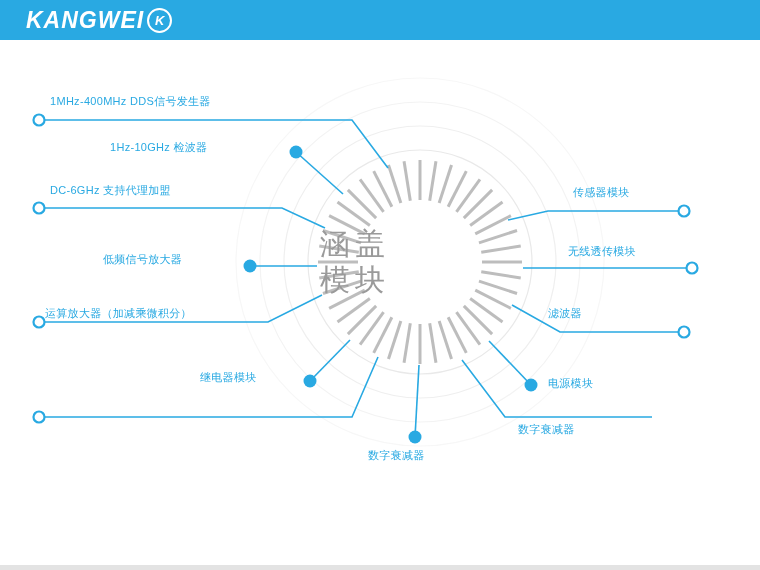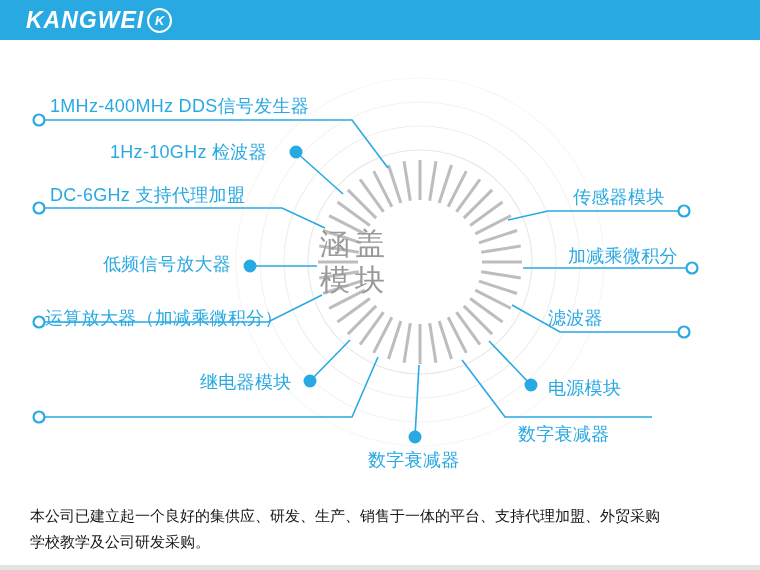--- a/index.html
+++ b/index.html
@@ -19,21 +19,21 @@
   .brand{
     color:#fff;font-size:23px;font-weight:bold;font-style:italic;letter-spacing:1px;
   }
   .logo-icon{
     width:21px;height:21px;border:2px solid #fff;border-radius:50%;
     margin-left:3px;display:flex;align-items:center;justify-content:center;
     color:#fff;font-weight:bold;font-style:italic;font-size:13px;line-height:1;
   }
   #diagram-svg{position:absolute;left:0;top:0;z-index:1;}
   .module-label{
-    position:absolute;color:var(--accent);font-size:18px;white-space:nowrap;z-index:2;
+    position:absolute;color:var(--accent);font-size:11px;white-space:nowrap;z-index:2;
     letter-spacing:0.3px;
   }
   .center-label{
     position:absolute;left:320px;top:226px;width:200px;
     color:#9a9a9a;font-size:30px;line-height:36px;letter-spacing:5px;z-index:2;
   }
   .footer{
     position:absolute;left:30px;top:503px;width:714px;color:#151515;
     font-size:15px;line-height:1.7;z-index:2;
   }
@@ -131,25 +131,21 @@
   </div>
 
   <div class="module-label" style="left:50px;top:94px">1MHz-400MHz  DDS信号发生器</div>
   <div class="module-label" style="left:110px;top:140px">1Hz-10GHz  检波器</div>
   <div class="module-label" style="left:50px;top:183px">DC-6GHz  支持代理加盟</div>
   <div class="module-label" style="left:103px;top:252px">低频信号放大器</div>
   <div class="module-label" style="left:45px;top:306px">运算放大器（加减乘微积分）</div>
   <div class="module-label" style="left:200px;top:370px">继电器模块</div>
   <div class="module-label" style="left:368px;top:448px">数字衰减器</div>
   <div class="module-label" style="left:573px;top:185px">传感器模块</div>
-  <div class="module-label" style="left:568px;top:244px">加减乘微积分</div>
+  <div class="module-label" style="left:568px;top:244px">无线透传模块</div>
   <div class="module-label" style="left:548px;top:306px">滤波器</div>
   <div class="module-label" style="left:548px;top:376px">电源模块</div>
   <div class="module-label" style="left:518px;top:422px">数字衰减器</div>
 
-  <div class="footer">
-    <div>本公司已建立起一个良好的集供应、研发、生产、销售于一体的平台、支持代理加盟、外贸采购</div>
-    <div>学校教学及公司研发采购。</div>
-  </div>
 
   <div class="bottom-strip"></div>
 
 </div>
 
 </body></html>

